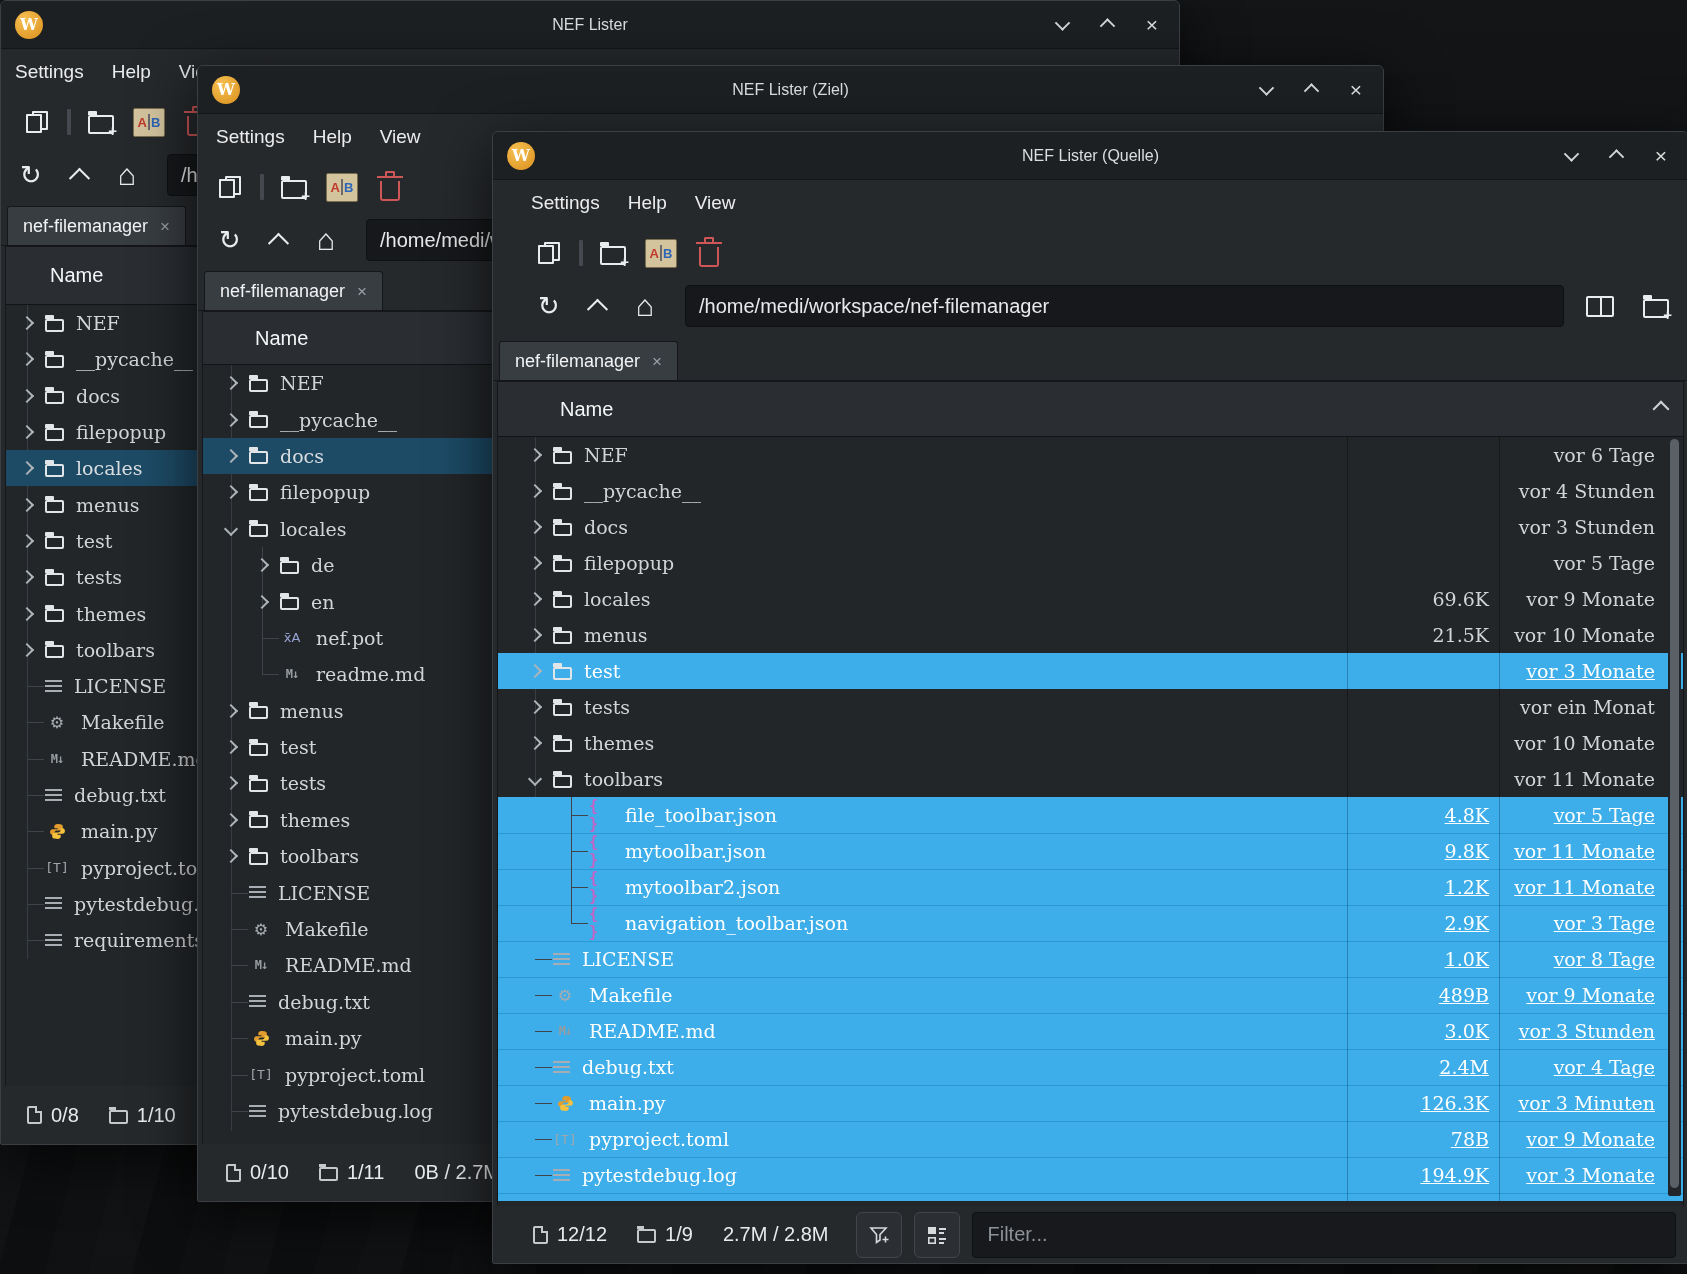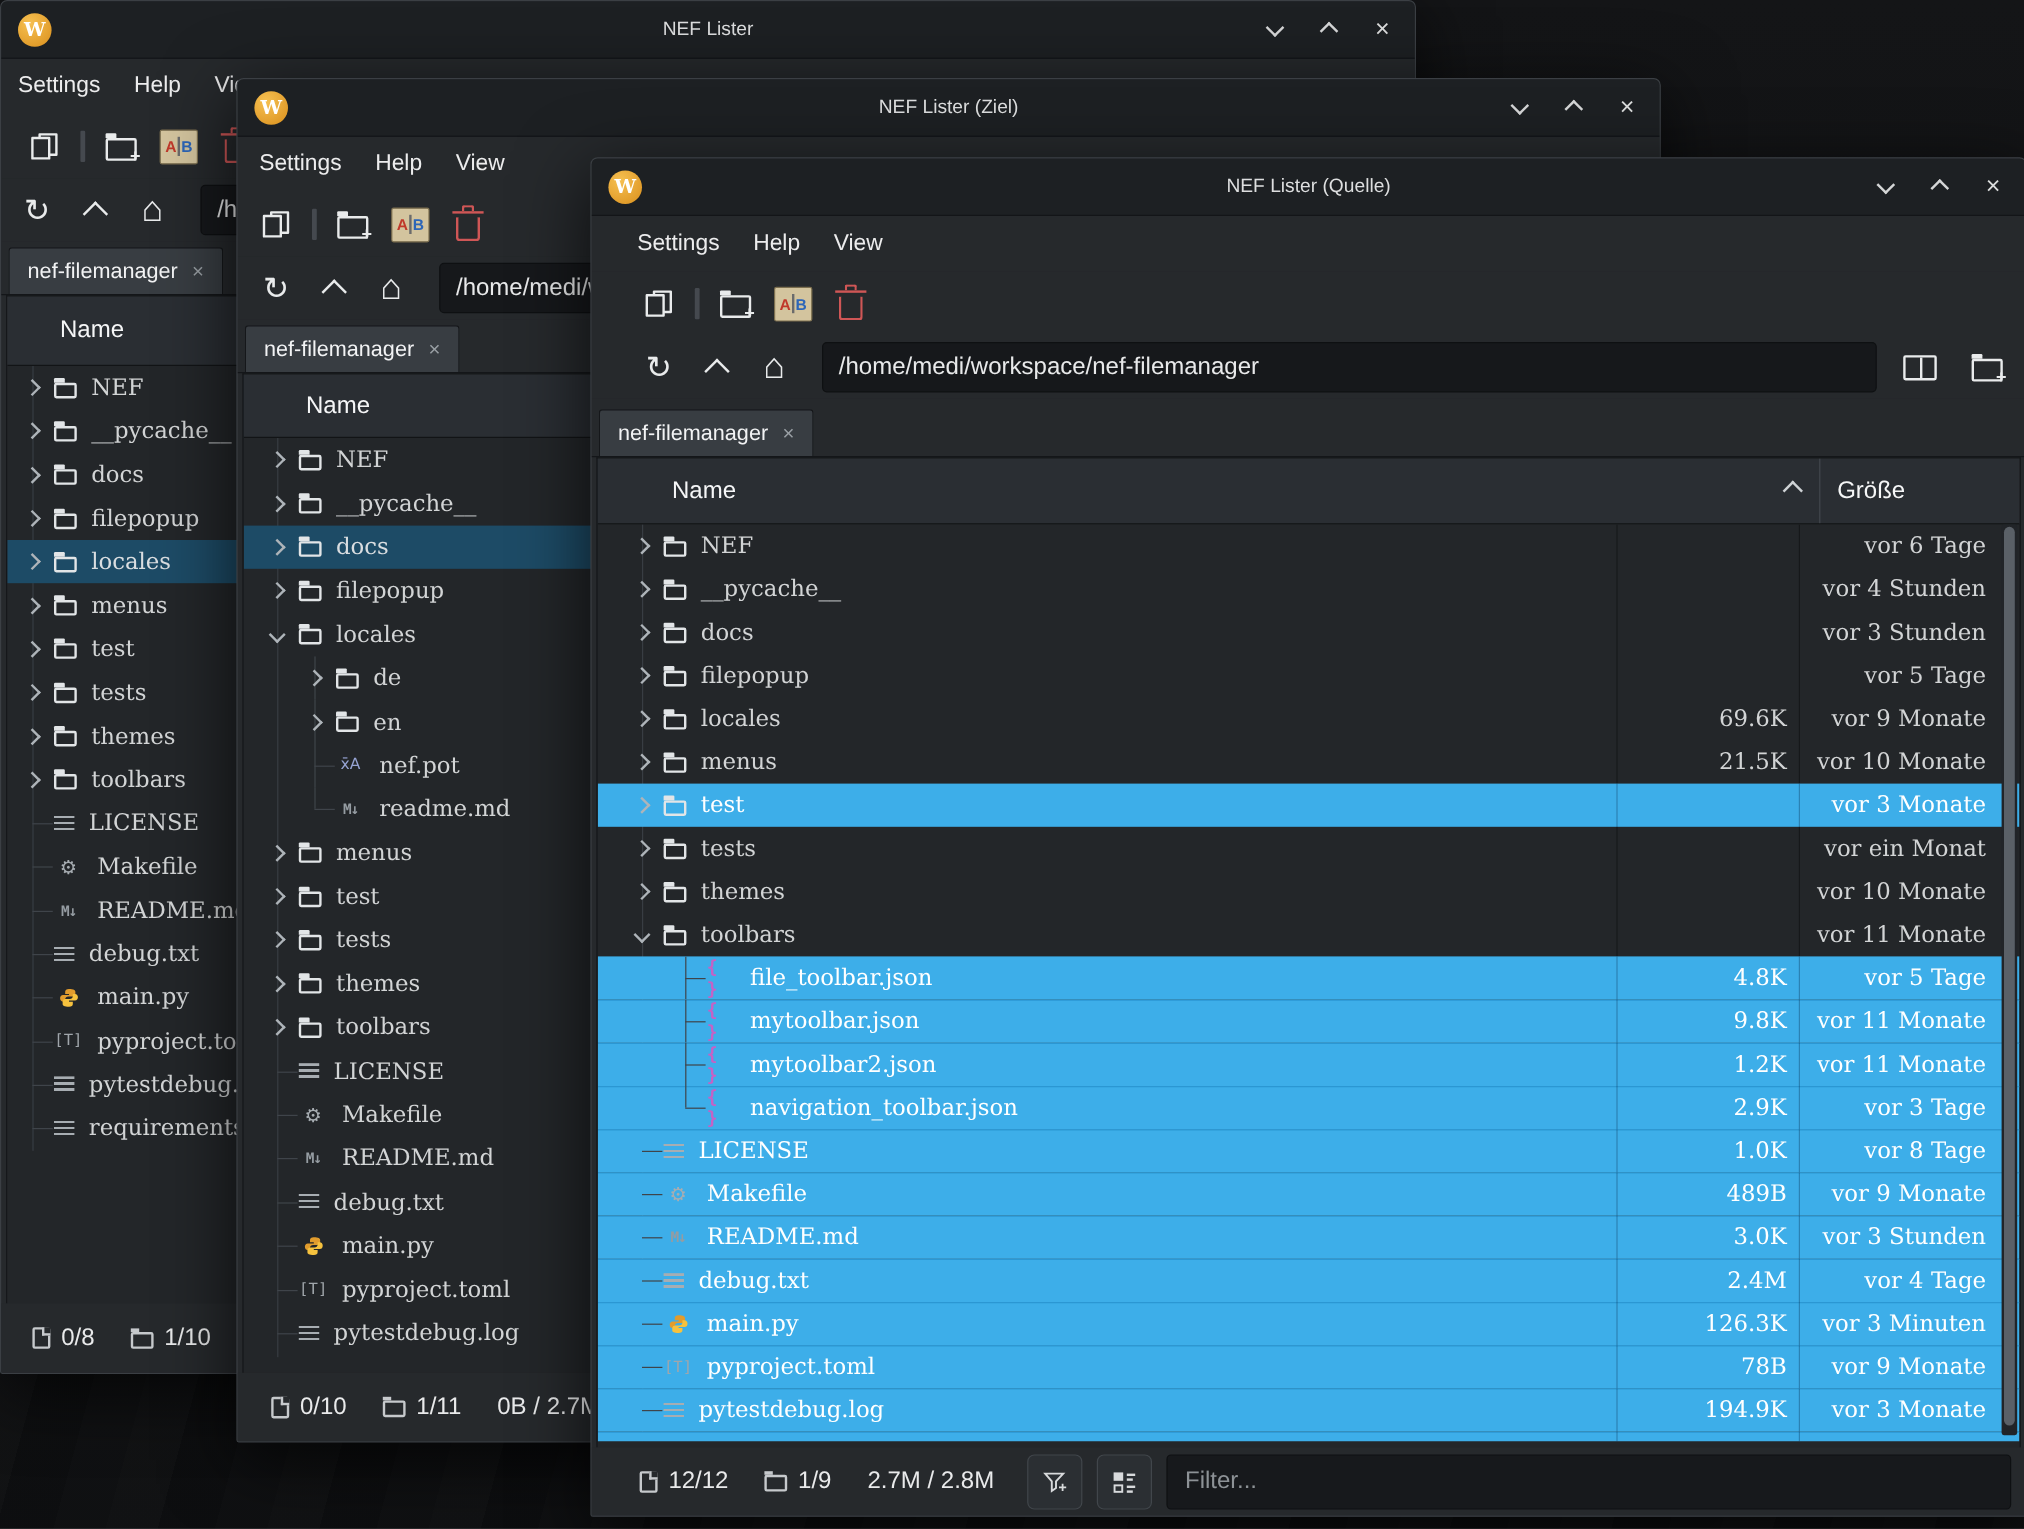--- a/index.html
+++ b/index.html
@@ -139,21 +139,21 @@
 
   
   .frow{height:36px;display:flex;align-items:stretch;position:relative;}
   .frow .cell-name{flex:1;display:flex;align-items:center;position:relative;overflow:hidden;}
   .frow .cell-size{width:152px;flex:none;display:flex;align-items:center;justify-content:flex-end;
     padding-right:10px;border-left:1px solid rgba(0,0,0,.35);box-sizing:border-box;}
   .frow .cell-date{width:184px;flex:none;display:flex;align-items:center;justify-content:flex-end;
     padding-right:28px;border-left:1px solid rgba(0,0,0,.35);box-sizing:border-box;}
   .frow.sel{background:#3daee9;color:#fff;}
   .frow.sel + .frow.sel{box-shadow:inset 0 1px 0 #2b97d3;}
-  .frow.sel .cell-size,.frow.sel .cell-date{border-left-color:rgba(0,30,60,.30);}
+  .frow.sel .cell-size,.frow.sel .cell-date{border-left-color:rgba(0,30,60,.30);text-decoration:underline;}
 
   .vscroll{position:absolute;right:2px;top:55px;bottom:10px;width:13px;background:#212428;border-radius:2px;}
   .vthumb{position:absolute;left:2px;right:2px;top:2px;bottom:8px;background:#5a6067;border-radius:5px;}
 
   .statusbar{flex:none;display:flex;align-items:center;background:#26292c;
     color:#e9eaeb;font-size:20px;}
   .win-back .statusbar{height:58px;padding-left:26px;}
   .win-mid .statusbar{height:57px;padding-left:28px;}
   .win-front .statusbar{height:57px;padding-left:40px;padding-right:12px;}
   .sgroup{display:flex;align-items:center;gap:9px;margin-right:30px;justify-content:space-between;}
@@ -633,21 +633,20 @@
       <span>nef-filemanager</span>
       <span class="tabclose">×</span>
     </div>
   </div>
   <div class="panel">
     <div class="listheader">
       <span class="hname">
         <span>Name</span>
         <span class="schev"></span>
       </span>
-      <span class="hsize">Größe</span>
     </div>
     <div class="rows" id="front-rows">
         <div class="frow">
           <span class="cell-name">
             <span class="cw">
               <i class="tchev right"></i>
             </span>
             <span class="ficon ic-folder"></span>
             <span class="fname">NEF</span>
           </span>

